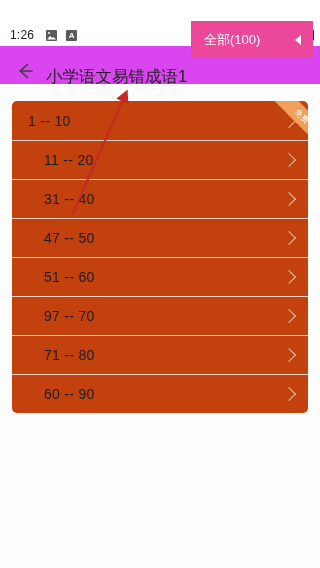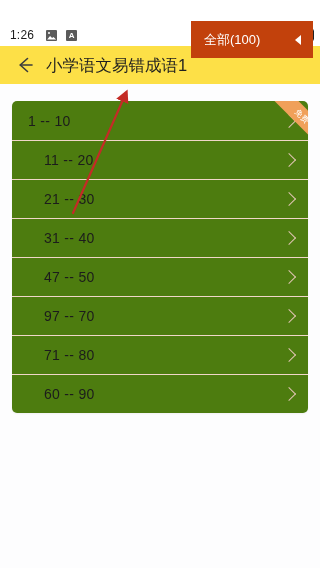--- a/index.html
+++ b/index.html
@@ -109,23 +109,23 @@
     position: absolute;
     left: 0.7px; right: 0.7px; bottom: 0.7px;
     height: 62%;
     background: #212121;
   }
 
   
   .app-bar {
     position: relative;
     height: 38px;
-    background: #fde047;
-    display: flex;
-    align-items: center;
+    background: #d946ef;
+    display: flex;
+    align-items: flex-end;
     padding-left: 12px;
     box-sizing: border-box;
     overflow: hidden;
   }
   .back-btn {
     width: 26px;
     height: 26px;
     flex: 0 0 26px;
     display: flex;
     align-items: center;
@@ -142,21 +142,21 @@
     line-height: 1;
   }
 
   
   .filter-panel {
     position: absolute;
     left: 191px;
     top: 21px;
     width: 122px;
     height: 37px;
-    background: #c2410c;
+    background: #ec4899;
     display: flex;
     align-items: center;
     box-sizing: border-box;
     padding: 0 12px 0 13px;
     cursor: pointer;
     z-index: 5;
   }
   .filter-label {
     font-size: 13px;
     color: #ffffff;
@@ -173,21 +173,21 @@
   
   .content {
     position: relative;
     height: 508px;
     background: #fdfdfe;
     padding: 17px 12px 0 12px;
     box-sizing: border-box;
   }
   .list-card {
     position: relative;
-    background: #4d7c0f;
+    background: #c2410c;
     border-radius: 5px;
     overflow: hidden;
     box-shadow: 0 1px 2px rgba(0,0,0,0.05);
   }
   .list-row {
     position: relative;
     height: 39px;
     display: flex;
     align-items: center;
     padding: 0 14px 0 16px;
@@ -292,29 +292,29 @@
 
     <div class="list-row">
       <span class="row-label">1 -- 10</span>
       <span class="row-chevron"></span>
     </div>
     <div class="list-row">
       <span class="row-label">11 -- 20</span>
       <span class="row-chevron"></span>
     </div>
     <div class="list-row">
-      <span class="row-label">21 -- 30</span>
-      <span class="row-chevron"></span>
-    </div>
-    <div class="list-row">
       <span class="row-label">31 -- 40</span>
       <span class="row-chevron"></span>
     </div>
     <div class="list-row">
       <span class="row-label">47 -- 50</span>
+      <span class="row-chevron"></span>
+    </div>
+    <div class="list-row">
+      <span class="row-label">51 -- 60</span>
       <span class="row-chevron"></span>
     </div>
     <div class="list-row">
       <span class="row-label">97 -- 70</span>
       <span class="row-chevron"></span>
     </div>
     <div class="list-row">
       <span class="row-label">71 -- 80</span>
       <span class="row-chevron"></span>
     </div>

